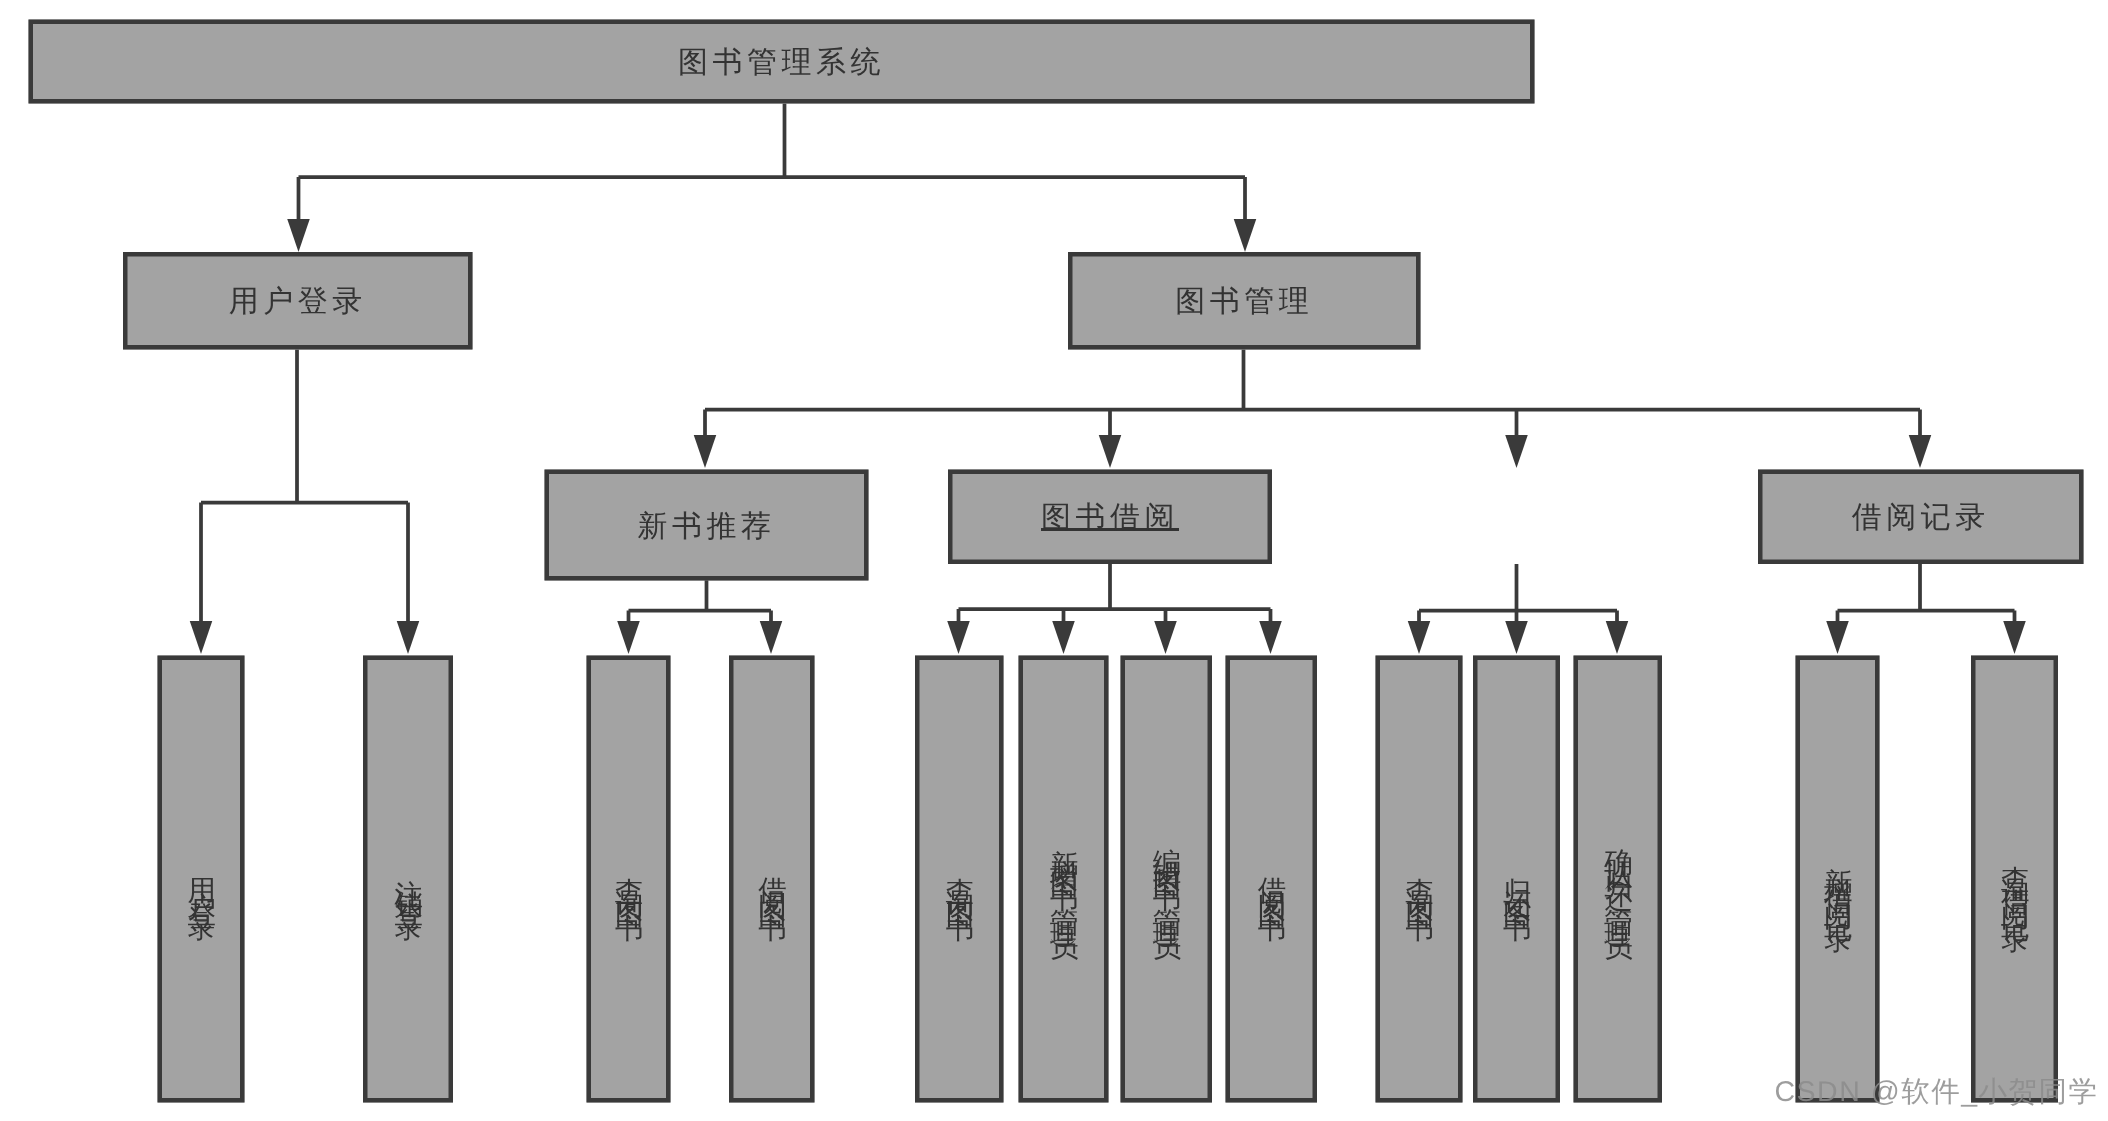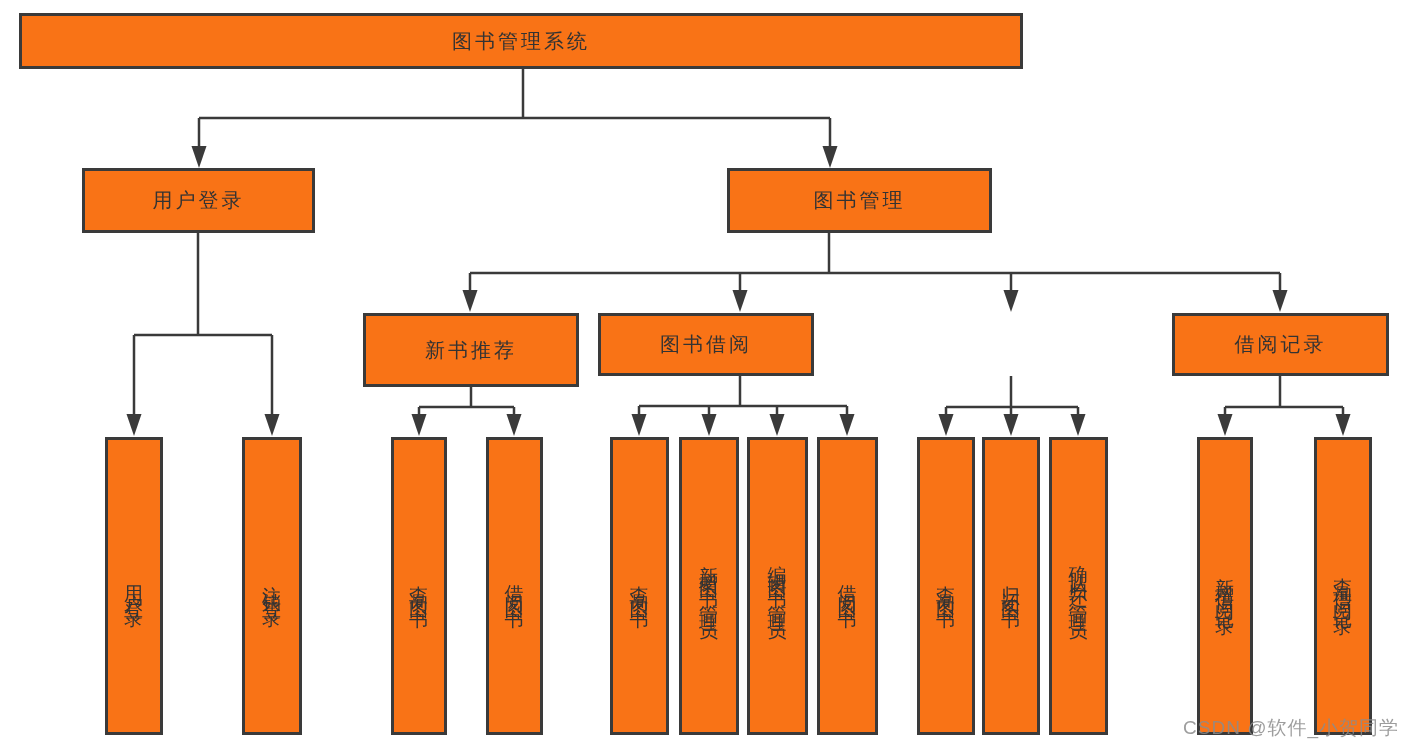--- a/index.html
+++ b/index.html
@@ -20,21 +20,21 @@
     left: 0;
     top: 0;
     width: 1405px;
     height: 747px;
     pointer-events: none;
   }
   .node {
     position: absolute;
     box-sizing: border-box;
     border: 3px solid #3a3a3a;
-    background: #f97316;
+    background: #a3a3a3;
     display: flex;
     align-items: center;
     justify-content: center;
     color: #333333;
   }
   .node.h .lbl {
     font-size: 20px;
     letter-spacing: 3px;
     white-space: nowrap;
     color: #333333;
@@ -136,28 +136,28 @@
     </g>
   </svg>
 
   <div class="node h" style="left:19px; top:13px; width:1004px; height:56px;">
     <span class="lbl">图书管理系统</span>
   </div>
 
   <div class="node h" style="left:82px; top:168px; width:233px; height:65px;">
     <span class="lbl">用户登录</span>
   </div>
-  <div class="node h" style="left:712px; top:168px; width:265px; height:65px;margin-left:15px;">
+  <div class="node h" style="left:712px; top:168px; width:235px; height:65px;">
     <span class="lbl">图书管理</span>
   </div>
 
   <div class="node h" style="left:363px; top:313px; width:216px; height:74px;">
     <span class="lbl">新书推荐</span>
   </div>
-  <div class="node h" style="left:598px; top:313px; width:216px; height:63px;">
+  <div class="node h" style="left:632px; top:313px; width:216px; height:63px;text-decoration:underline;">
     <span class="lbl">图书借阅</span>
   </div>
   <div class="node h" style="left:1172px; top:313px; width:217px; height:63px;">
     <span class="lbl">借阅记录</span>
   </div>
 
   <div class="node v" style="left:105px; top:437px; width:58px; height:298px;">
     <span class="lbl">用户登录</span>
   </div>
   <div class="node v" style="left:242px; top:437px; width:60px; height:298px;">

